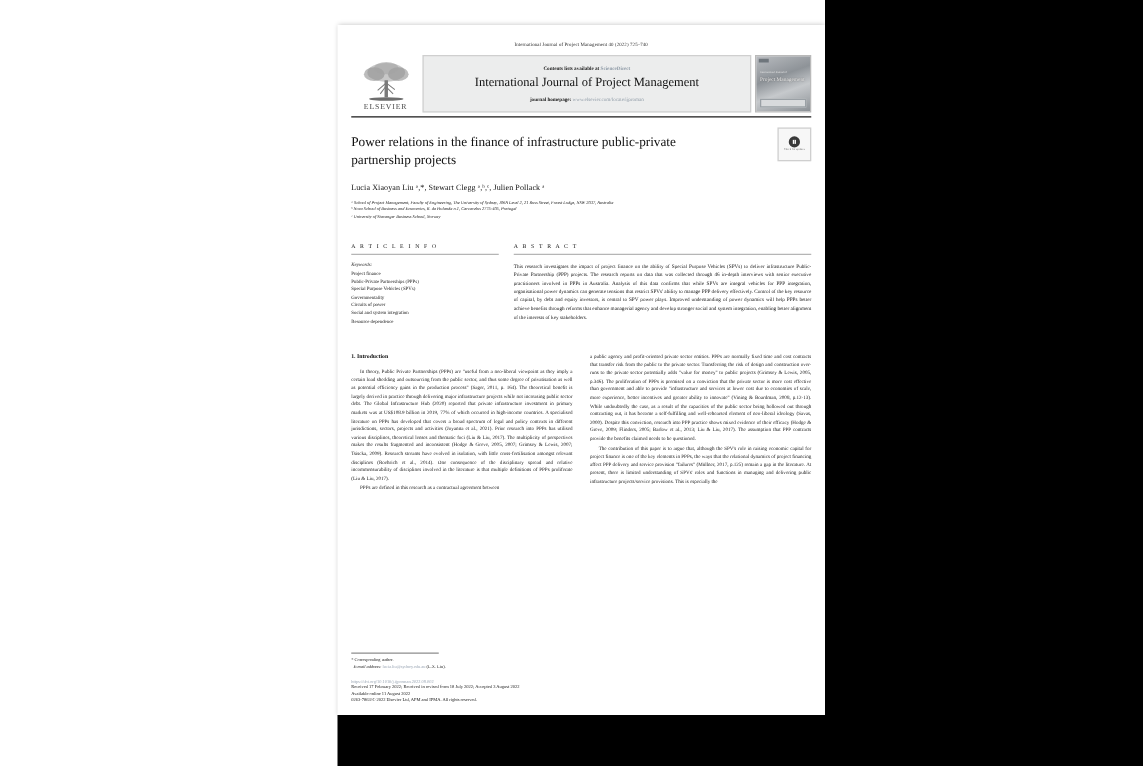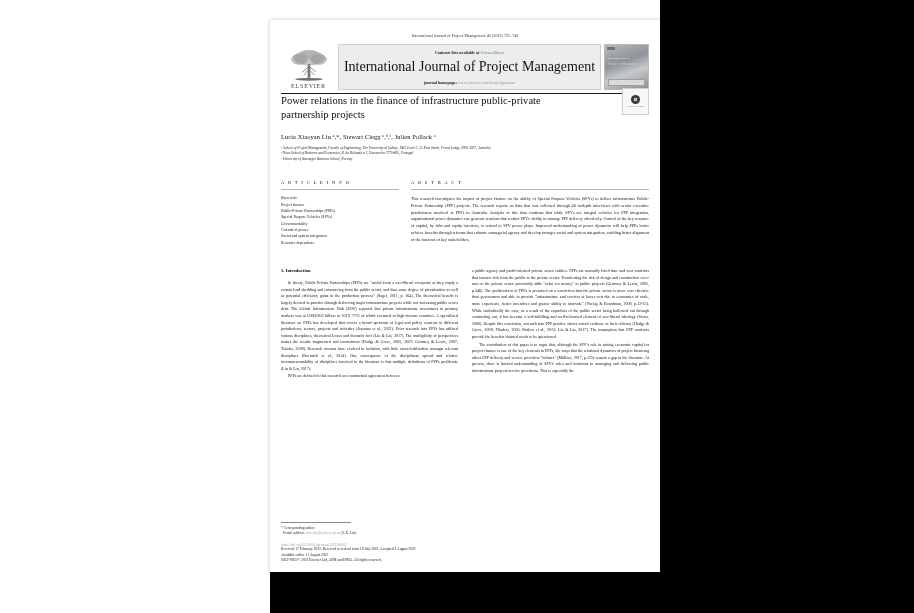--- a/index.html
+++ b/index.html
@@ -73,21 +73,21 @@
     background: #eceded;
     border: 0.5px solid #cfcfcf;
     display: flex; flex-direction: column;
     align-items: center; justify-content: center;
     padding: 2px 0;
     margin: 0 3px 0 2px;
   }
   .contents-line { font-size: 4.1px; color: #1a1a1a; font-weight: bold; }
   .contents-line .sd { color: #8e9aa6; font-weight: bold; }
   .journal-name {
-    font-size: 14px;
+    font-size: 10px;
     color: #111;
     margin: 4px 0 5px 0;
     font-family: "Liberation Serif", serif;
   }
   .homepage-line { font-size: 4.1px; color: #1a1a1a; font-weight: bold; }
   .homepage-line .url { color: #8e9aa6; font-weight: normal; }
   .cover-thumb {
     width: 43px;
     border: 0.6px solid #b9b9b9;
     background: linear-gradient(160deg,#b9bcc0 0%, #8e9398 38%, #c6c9cc 62%, #8b9095 100%);
@@ -105,21 +105,21 @@
   .cover-sub {
     position: absolute; left: 3px; top: 12px;
     font-size: 2.3px; color: #e8e8e8;
   }
   .cover-foot {
     position: absolute; left: 3px; right: 3px; bottom: 3px;
     height: 5px; background: #d8dadc; border: .4px solid #9aa0a5;
   }
 
   
-  .title-wrap { position: relative; }
+  .title-wrap { margin-top: 14px; position: relative; }
   .paper-title {
     font-size: 10.6px;
     line-height: 1.32;
     color: #111;
     margin: 0;
     font-weight: normal;
     max-width: 310px;
   }
   .authors {
     font-size: 6.4px; color: #111;

